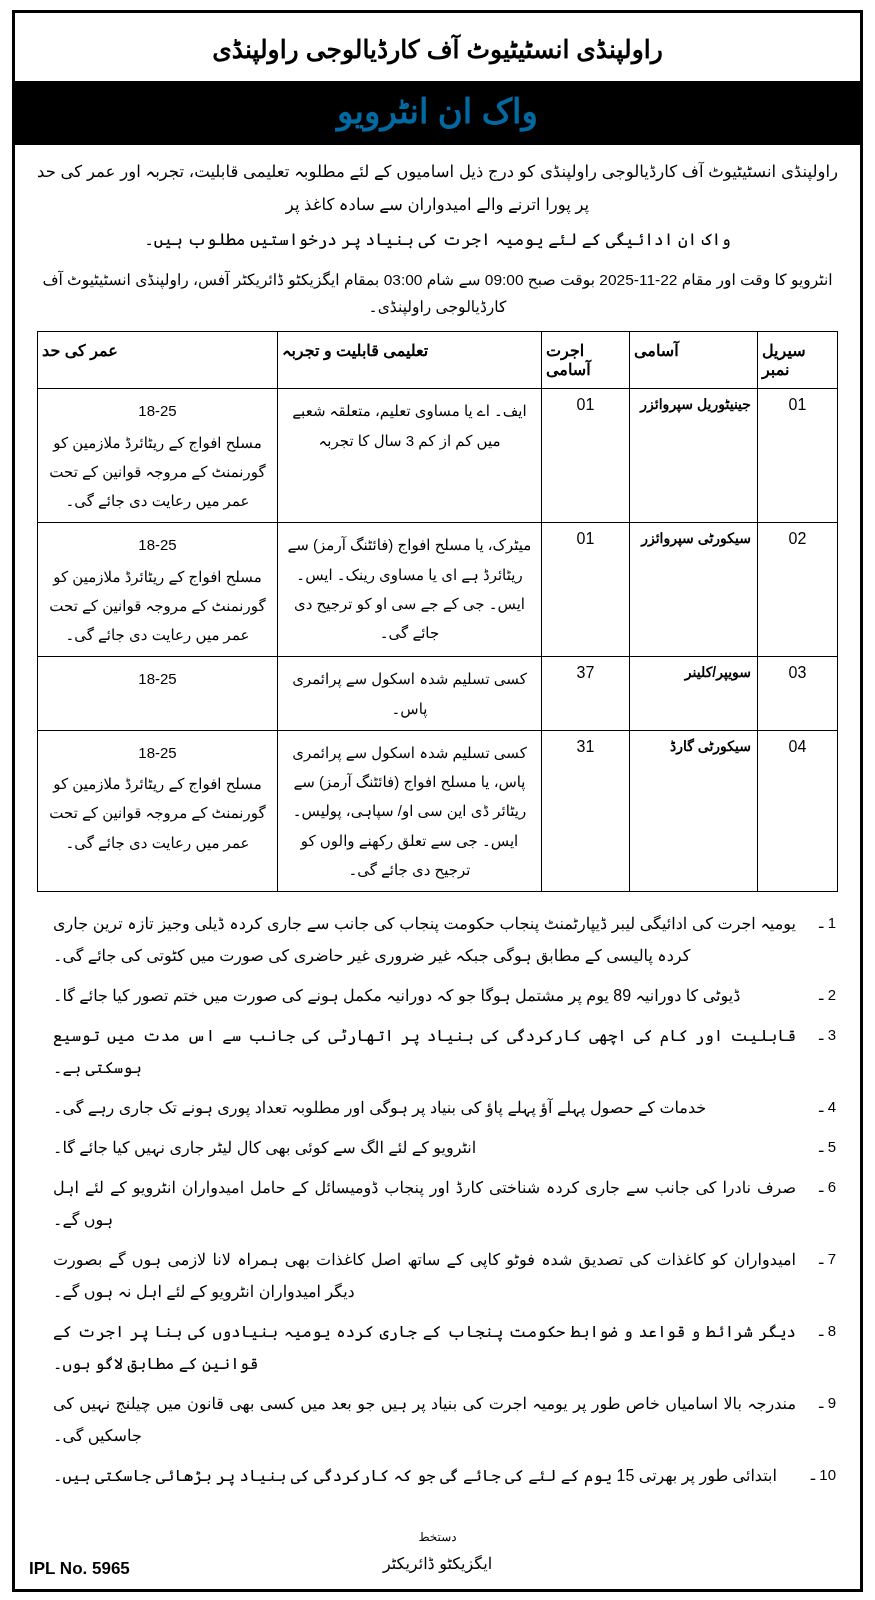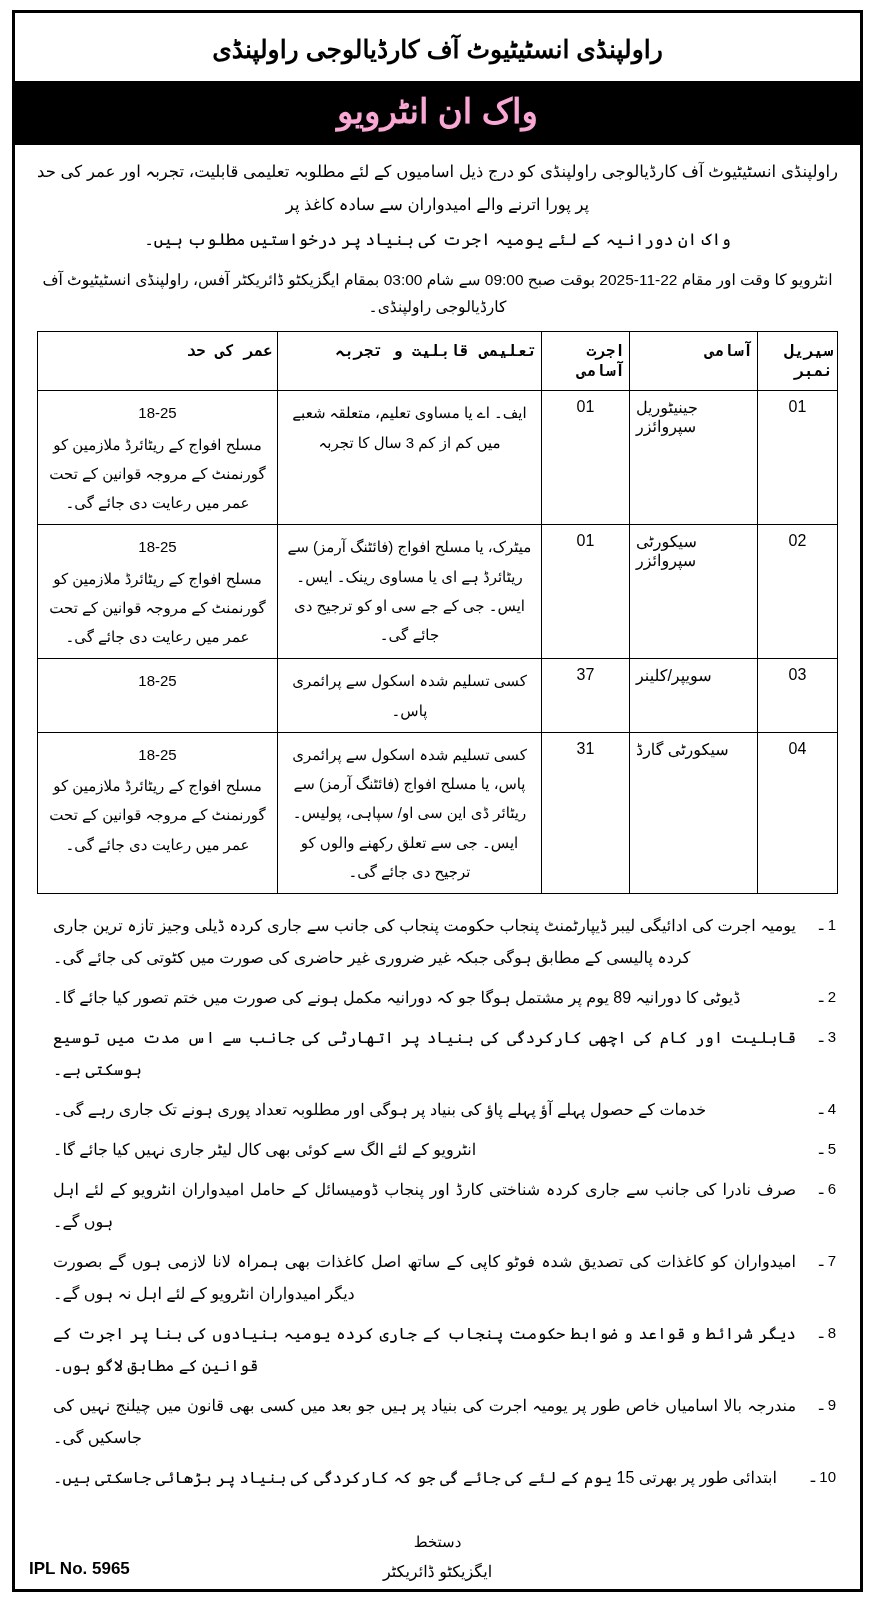--- a/index.html
+++ b/index.html
@@ -37,21 +37,21 @@
     text-align: center;
     font-weight: bold;
     font-size: 25px;
     letter-spacing: 0px;
     padding: 18px 30px 12px 30px;
     line-height: 1.5;
     direction: rtl;
   }
   .black-band {
     background: #000;
-    color: #f9a8d4;
+    color: #0369a1;
     text-align: center;
     font-weight: bold;
     font-size: 34px;
     padding: 10px 0 14px 0;
     letter-spacing: 1px;
     direction: rtl;
   }
   .intro {
     padding: 10px 22px 2px 22px;
     font-size: 16.5px;
@@ -80,33 +80,33 @@
     font-size: 15px;
   }
   table.jobs th, table.jobs td {
     border: 1.5px solid #000;
     padding: 7px 6px;
     vertical-align: top;
   }
   table.jobs thead th {
     font-weight: bold;
     font-size: 16px;
+    text-align: left;
+    padding: 9px 4px;
+  }
+  td.c-serial, td.c-count {
+    text-align: center;
+    font-size: 16px;
+    vertical-align: middle;
+  }
+  td.c-post {
     text-align: right;
-    padding: 9px 4px;
-    font-family: Liberation Mono, monospace;
-  }
-  td.c-serial, td.c-count {
-    text-align: center;
-    font-size: 16px;
+    font-size: 14px;
     vertical-align: middle;
-  }
-  td.c-post {
-    text-align: left;
-    font-size: 16px;
-    vertical-align: middle;
+    font-weight: bold;
   }
   td.c-qual {
     text-align: center;
     line-height: 1.95;
     font-size: 15px;
   }
   td.c-age {
     text-align: center;
     line-height: 1.95;
     font-size: 15px;
@@ -152,21 +152,21 @@
     top: 4px;
     font-size: 15px;
   }
   .sign {
     direction: rtl;
     text-align: center;
     padding: 18px 0 0 0;
     font-size: 16px;
     line-height: 1.9;
   }
-  .sign .label { font-size: 15px; }
+  .sign .label { font-size: 12px; }
   .sign .role { font-weight: normal; }
   .footer {
     position: absolute;
     left: 0; right: 0; bottom: 10px;
     padding: 0 14px;
     display: flex;
     align-items: center;
     justify-content: flex-start;
     font-size: 17px;
   }
@@ -186,21 +186,21 @@
 
 <div class="page">
   <div class="ad">
 
     <div class="org-title rtl">راولپنڈی انسٹیٹیوٹ آف کارڈیالوجی راولپنڈی</div>
 
     <div class="black-band rtl">واک ان انٹرویو</div>
 
     <div class="intro rtl">
       <span>راولپنڈی انسٹیٹیوٹ آف کارڈیالوجی راولپنڈی کو درج ذیل اسامیوں کے لئے مطلوبہ تعلیمی قابلیت، تجربہ اور عمر کی حد پر پورا اترنے والے امیدواران سے سادہ کاغذ پر</span>
-      <span class="l2">واک ان دورانیہ کے لئے یومیہ اجرت کی بنیاد پر درخواستیں مطلوب ہیں۔</span>
+      <span class="l2">واک ان ادائیگی کے لئے یومیہ اجرت کی بنیاد پر درخواستیں مطلوب ہیں۔</span>
     </div>
 
     <div class="datetime rtl">انٹرویو کا وقت اور مقام 22-11-2025 بوقت صبح 09:00 سے شام 03:00 بمقام ایگزیکٹو ڈائریکٹر آفس، راولپنڈی انسٹیٹیوٹ آف کارڈیالوجی راولپنڈی۔</div>
 
     <table class="jobs">
       <colgroup>
         <col class="w-serial">
           <col class="w-post">
           <col class="w-count">
           <col class="w-qual">

